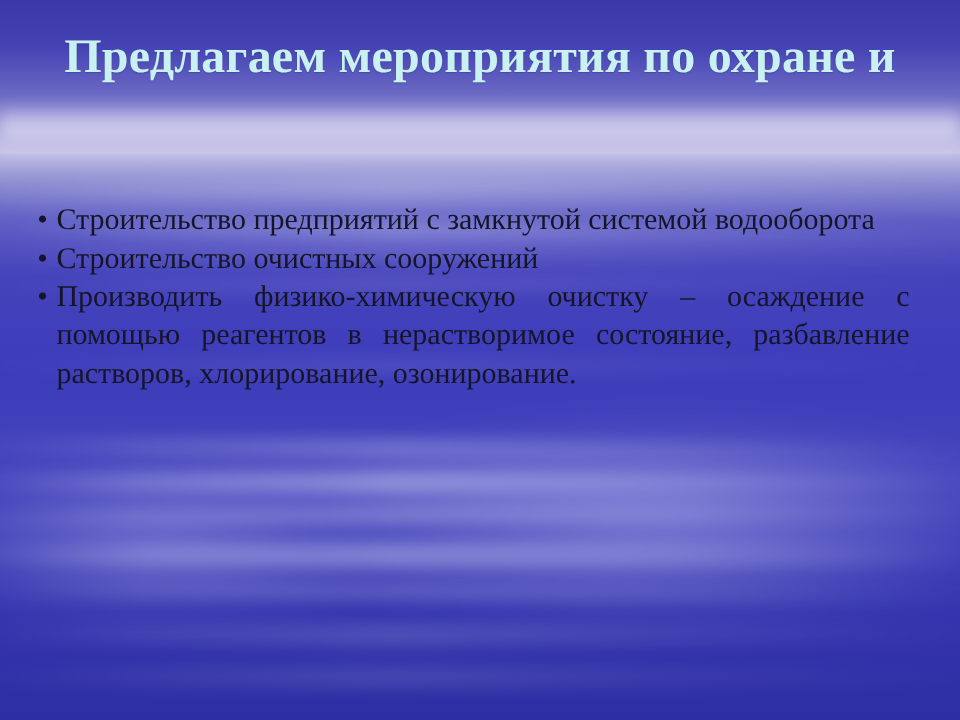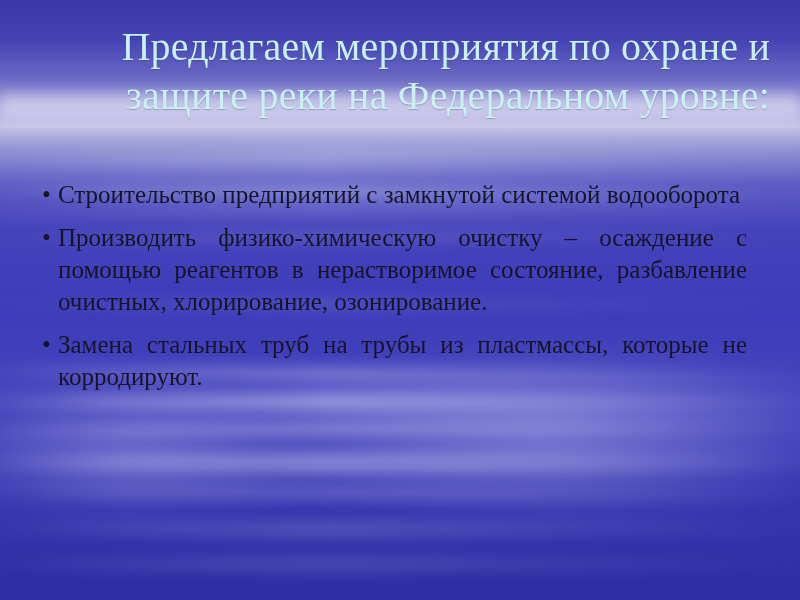--- a/index.html
+++ b/index.html
@@ -127,25 +127,25 @@
       rgba(170,170,222,0) 100%);
     pointer-events: none;
   }
 
   
   .title {
     position: absolute;
     left: 30px;
     right: 30px;
     top: 22px;
-    text-align: right;
+    text-align: center;
     color: #c9f1f2;
     font-size: 40px;
     line-height: 49px;
-    font-weight: 400;
+    font-weight: 700;
     letter-spacing: .2px;
     white-space: nowrap;
     text-shadow: 0 1px 1px rgba(30,40,90,.28);
     z-index: 5;
   }
   .title-line { display: block; }
 
   
   .body {
     position: absolute;
@@ -155,21 +155,21 @@
     z-index: 5;
     color: #151527;
     font-size: 25px;
     line-height: 32px;
   }
   .bullet {
     position: relative;
     padding-left: 17px;
     text-align: justify;
     text-justify: inter-word;
-    margin: 11px;
+    margin: 0;
   }
   .bullet::before {
     content: "\2022";
     position: absolute;
     left: 1px;
     top: 0;
     font-size: 25px;
     line-height: 32px;
     color: #151527;
   }
@@ -194,22 +194,21 @@
   <div class="wave w9"></div>
   <div class="wave w10"></div>
   <div class="wave w11"></div>
   <div class="wave w12"></div>
   <div class="wave w13"></div>
   <div class="sheen"></div>
   <div class="sheen-left"></div>
 
   <div class="title">
     <span class="title-line">Предлагаем мероприятия по охране и</span>
-    <span class="title-line">защите реки на Федеральном уровне:</span>
   </div>
 
   <div class="body">
     <p class="bullet">Строительство предприятий с замкнутой системой водооборота</p>
-    <p class="bullet">Производить физико-химическую очистку – осаждение с помощью реагентов в нерастворимое состояние, разбавление очистных, хлорирование, озонирование.</p>
-    <p class="bullet">Замена стальных труб на трубы из пластмассы, которые не корродируют.</p>
+    <p class="bullet">Строительство очистных сооружений</p>
+    <p class="bullet">Производить физико-химическую очистку – осаждение с помощью реагентов в нерастворимое состояние, разбавление растворов, хлорирование, озонирование.</p>
   </div>
 
 </div>
 
 </body></html>

